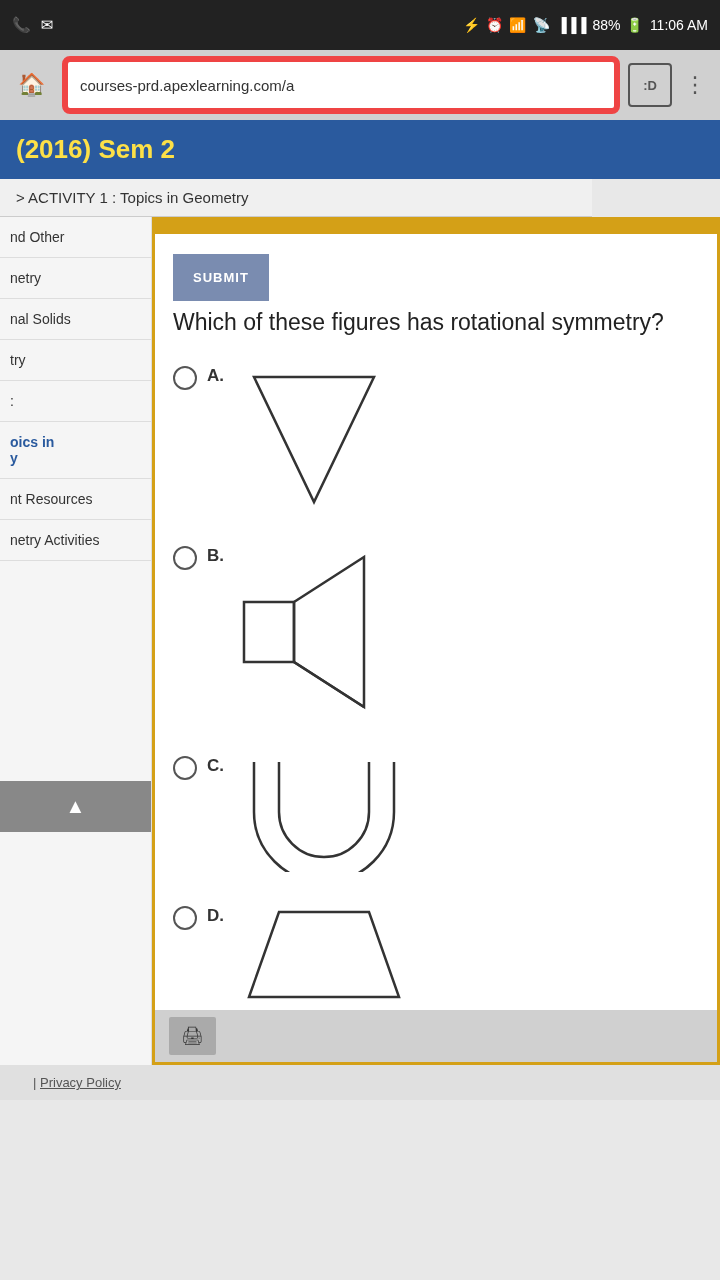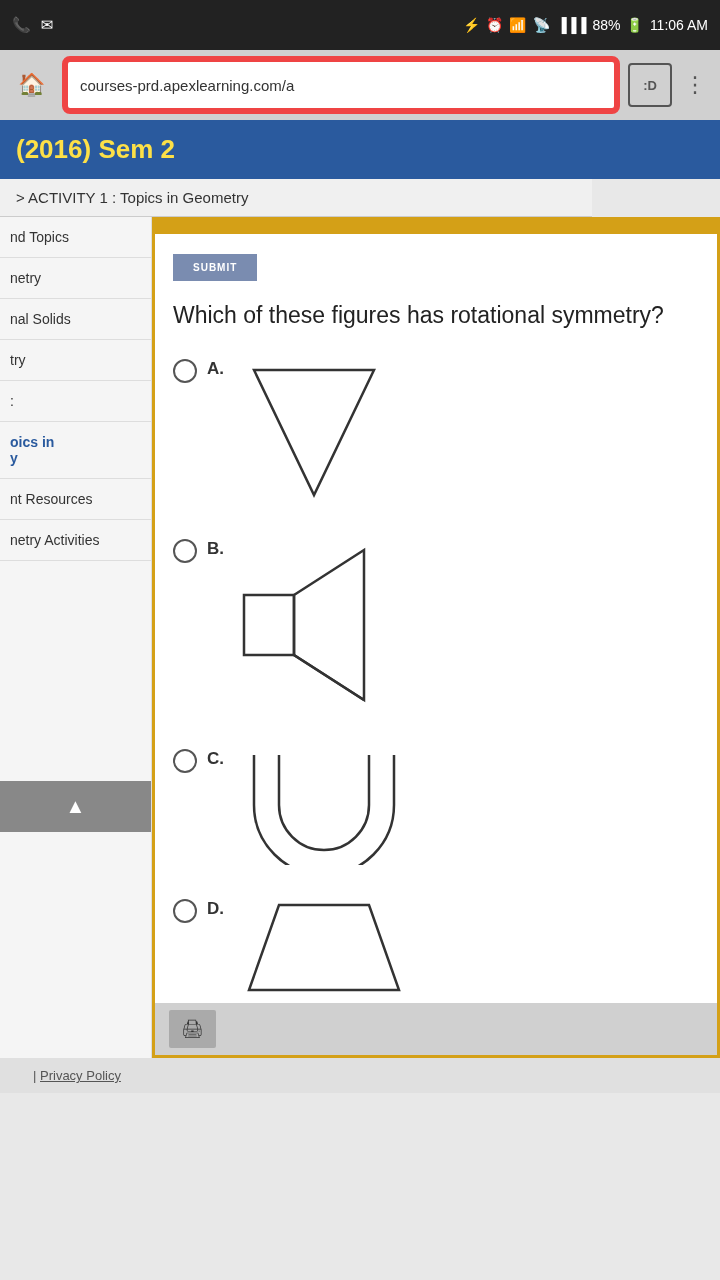--- a/index.html
+++ b/index.html
@@ -126,26 +126,26 @@
       background: #d4a017;
       height: 14px;
     }
     .content-body {
       padding: 20px 18px;
     }
     .submit-btn {
       display: inline-block;
       background: #7a8cb0;
       color: white;
-      padding: 8px 20px;
-      font-size: 10px;
+      padding: 16px 20px;
+      font-size: 13px;
       font-weight: bold;
       letter-spacing: 1px;
       cursor: pointer;
-      margin-bottom: 18px;
+      margin-bottom: 5px;
       border: none;
     }
     .question-text {
       font-size: 23px;
       color: #222;
       margin-bottom: 24px;
       line-height: 1.4;
     }
 
     
@@ -243,21 +243,21 @@
 </div>
 
 <div class="breadcrumb">
   <span>&gt; ACTIVITY 1 : Topics in Geometry</span>
 </div>
 
 <div class="main-layout">
 
   <div class="sidebar">
     <div class="sidebar-item">
-      <span>nd Topics</span>
+      <span>nd Other</span>
     </div>
     <div class="sidebar-item">
       <span>netry</span>
     </div>
     <div class="sidebar-item">
       <span>nal Solids</span>
     </div>
     <div class="sidebar-item">
       <span>try</span>
     </div>

